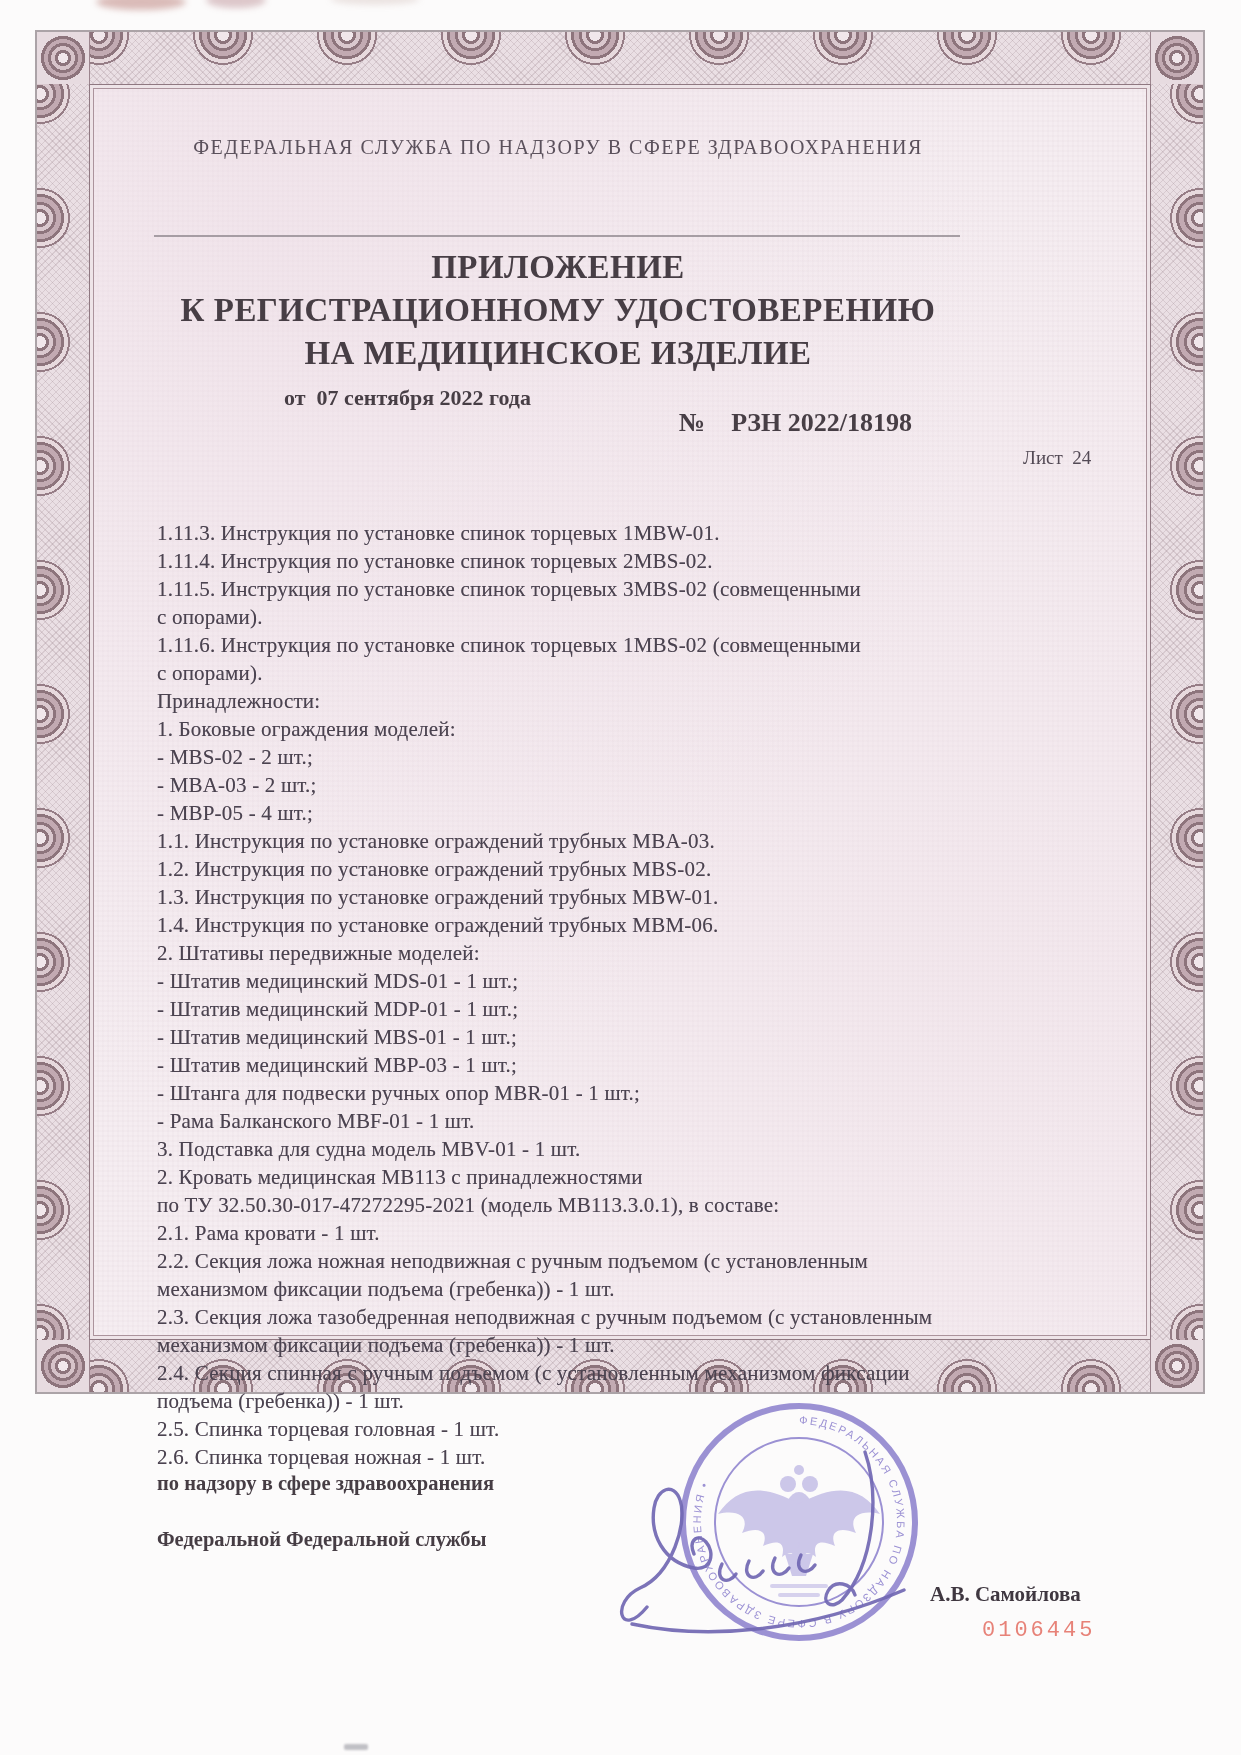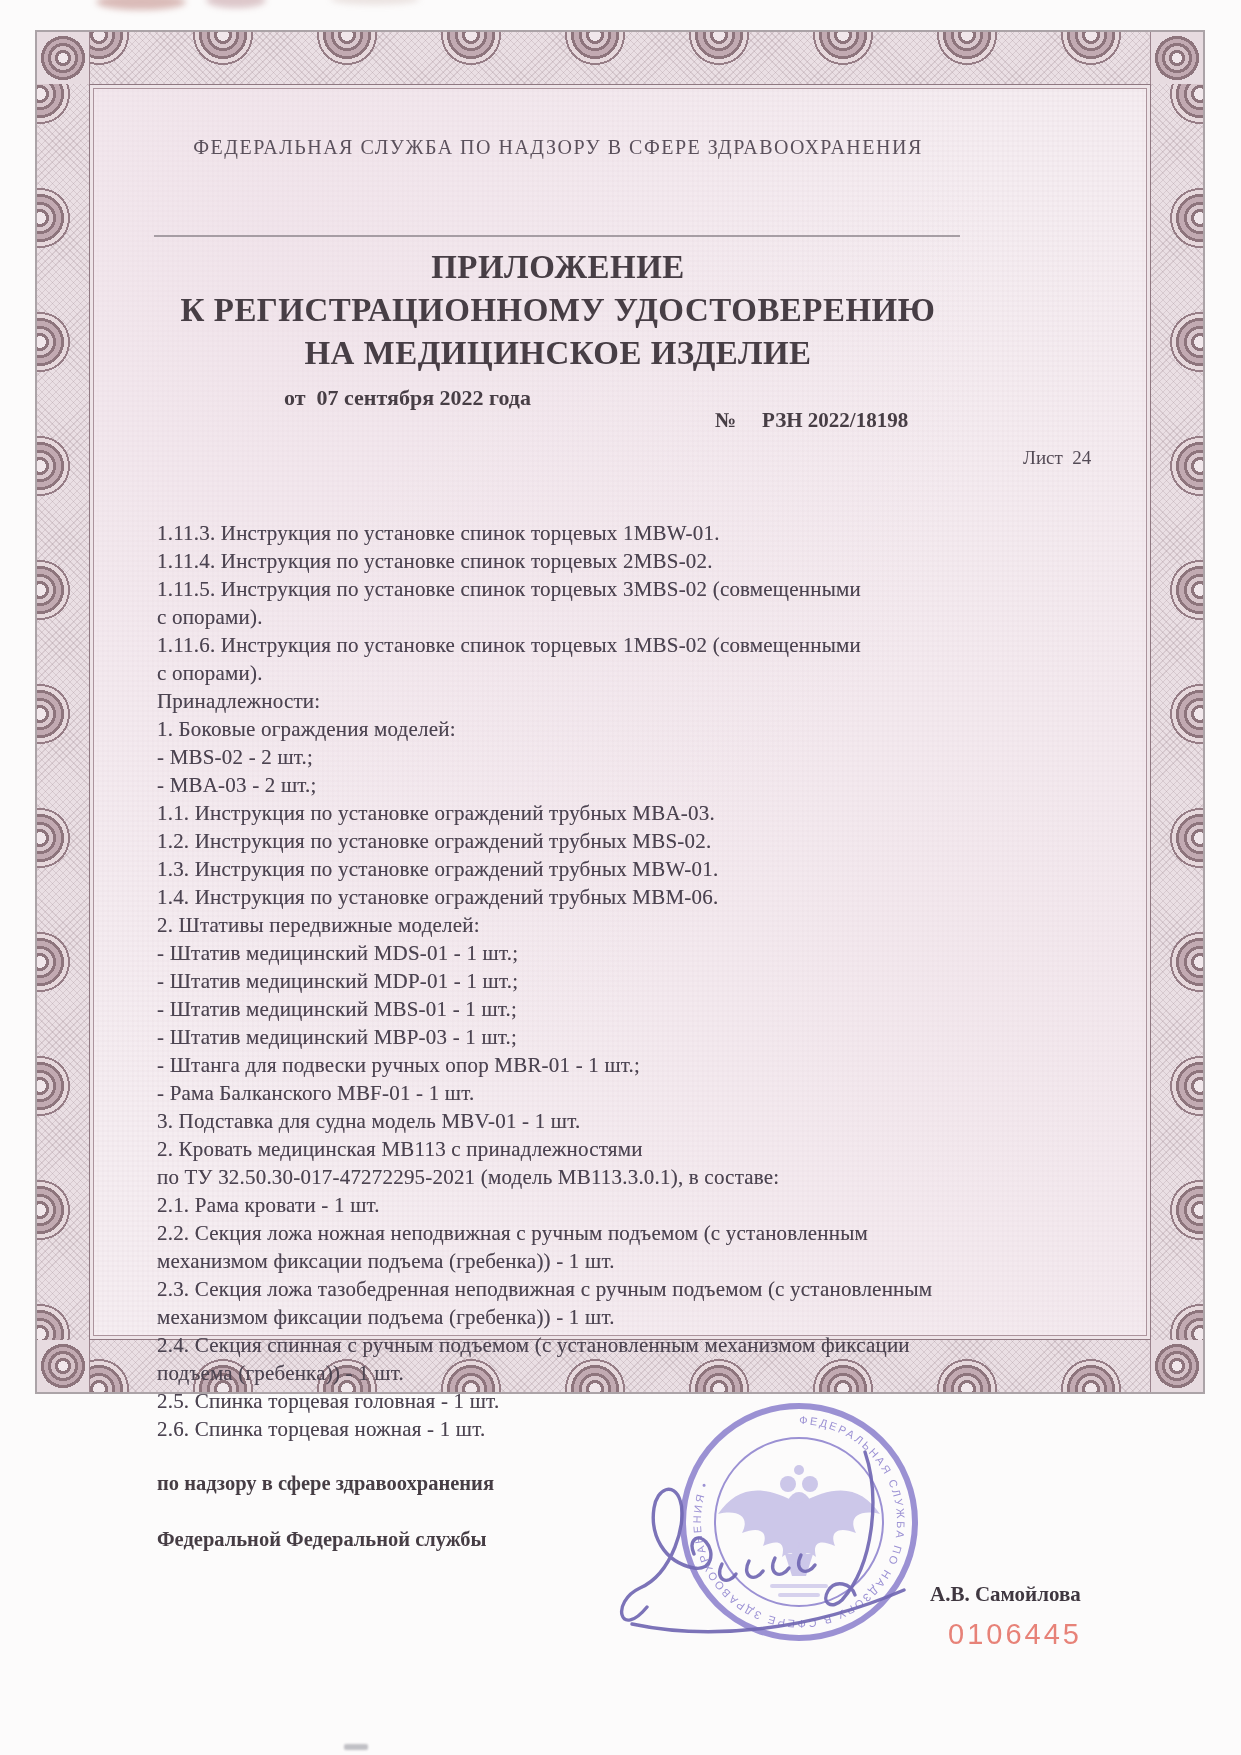--- a/index.html
+++ b/index.html
@@ -94,30 +94,30 @@
   .txt{position:absolute;color:#4b4350;white-space:pre;}
   .center-block{left:0;width:1042px;text-align:center;}
   .org1{top:104px;font-size:20px;letter-spacing:1.5px;color:#5b515c;}
   .org2{top:133px;font-size:19px;letter-spacing:1px;color:#5b515c;}
   .rule{position:absolute;left:117px;top:203px;width:806px;height:2px;background:#8d868c;opacity:.75;}
   .title{font-weight:700;font-size:34px;letter-spacing:.5px;color:#473e45;transform:scaleX(.97);}
   .t1{top:216px;}
   .t2{top:259px;}
   .t3{top:302px;}
   .dateline{left:247px;top:353px;font-size:22px;font-weight:700;color:#473e45;}
-  .numline{left:642px;top:376px;font-size:21px;font-weight:700;color:#473e45;margin-left:36px;}
+  .numline{left:642px;top:376px;font-size:26px;font-weight:700;color:#473e45;}
   .numline .gap{display:inline-block;width:26px;}
   .sheetnum{left:986px;top:415px;font-size:19px;color:#534a55;}
   .body-block{position:absolute;left:120px;top:487px;width:920px;}
   .body-line{height:28px;line-height:28px;font-size:21px;letter-spacing:.2px;color:#4b4350;white-space:pre;text-shadow:0 0 .5px rgba(75,67,80,.45);}
   .sig-title1{left:120px;top:1496px;font-size:20.5px;font-weight:700;color:#463d44;}
   .sig-title2{left:120px;top:1440px;font-size:20.5px;font-weight:700;color:#463d44;}
   .sig-name{left:893px;top:1550px;font-size:21px;font-weight:700;color:#3f3740;}
-  .serial{left:911px;top:1586px;font-family:Liberation Sans, sans-serif;
-    font-size:29px;letter-spacing:3px;color:#e5756a;opacity:.9;}
+  .serial{left:945px;top:1586px;font-family:Liberation Mono, monospace;
+    font-size:22px;letter-spacing:3px;color:#e5756a;opacity:.9;}
   .stamp-wrap{position:absolute;left:565px;top:1360px;width:340px;height:285px;}
 </style>
 </head>
 <body>
 
 <div class="page">
 
   <div class="smudge s1"></div>
   <div class="smudge s2"></div>
   <div class="smudge s3"></div>
@@ -151,20 +151,21 @@
         <div class="body-line">1.11.3. Инструкция по установке спинок торцевых 1MBW-01.</div>
         <div class="body-line">1.11.4. Инструкция по установке спинок торцевых 2MBS-02.</div>
         <div class="body-line">1.11.5. Инструкция по установке спинок торцевых 3MBS-02 (совмещенными</div>
         <div class="body-line">с опорами).</div>
         <div class="body-line">1.11.6. Инструкция по установке спинок торцевых 1MBS-02 (совмещенными</div>
         <div class="body-line">с опорами).</div>
         <div class="body-line">Принадлежности:</div>
         <div class="body-line">1. Боковые ограждения моделей:</div>
         <div class="body-line">- MBS-02 - 2 шт.;</div>
         <div class="body-line">- MBA-03 - 2 шт.;</div>
+        <div class="body-line">- MBP-05 - 4 шт.;</div>
         <div class="body-line">1.1. Инструкция по установке ограждений трубных MBA-03.</div>
         <div class="body-line">1.2. Инструкция по установке ограждений трубных MBS-02.</div>
         <div class="body-line">1.3. Инструкция по установке ограждений трубных MBW-01.</div>
         <div class="body-line">1.4. Инструкция по установке ограждений трубных MBM-06.</div>
         <div class="body-line">2. Штативы передвижные моделей:</div>
         <div class="body-line">- Штатив медицинский MDS-01 - 1 шт.;</div>
         <div class="body-line">- Штатив медицинский MDP-01 - 1 шт.;</div>
         <div class="body-line">- Штатив медицинский MBS-01 - 1 шт.;</div>
         <div class="body-line">- Штатив медицинский MBP-03 - 1 шт.;</div>
         <div class="body-line">- Штанга для подвески ручных опор MBR-01 - 1 шт.;</div>

